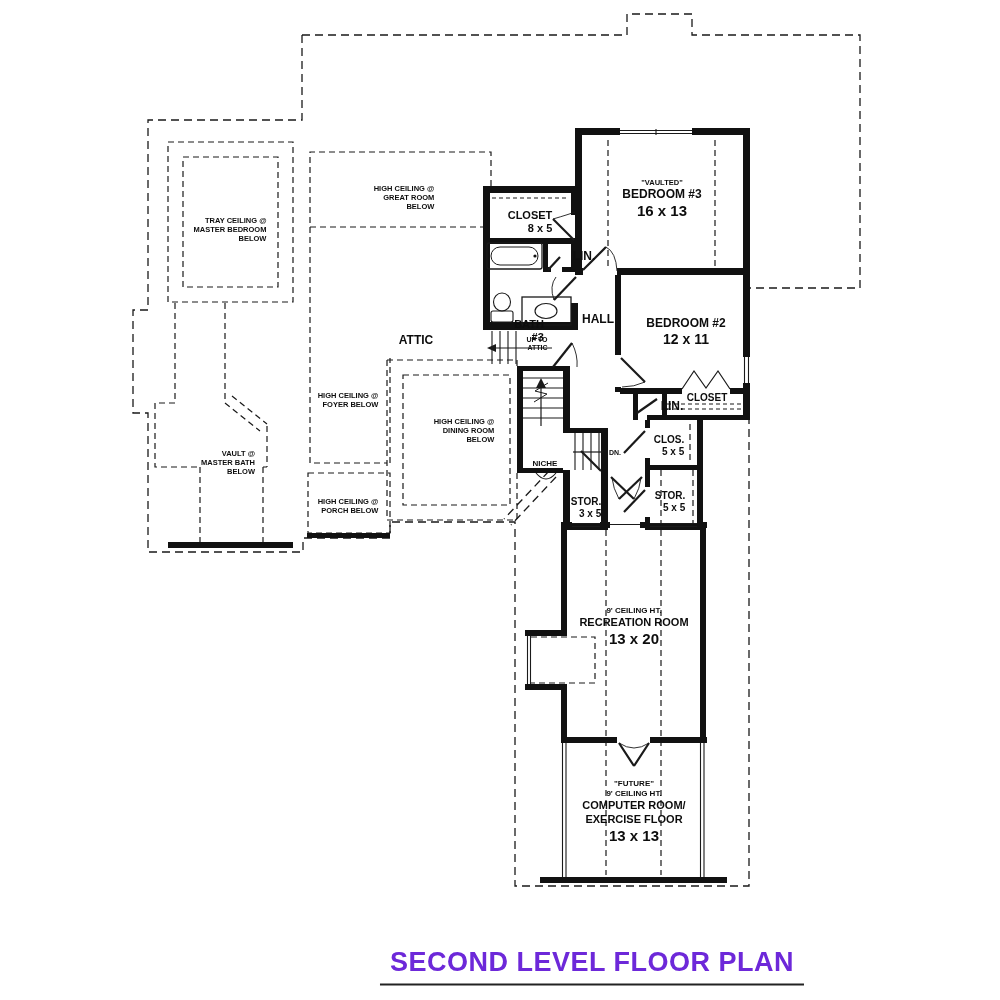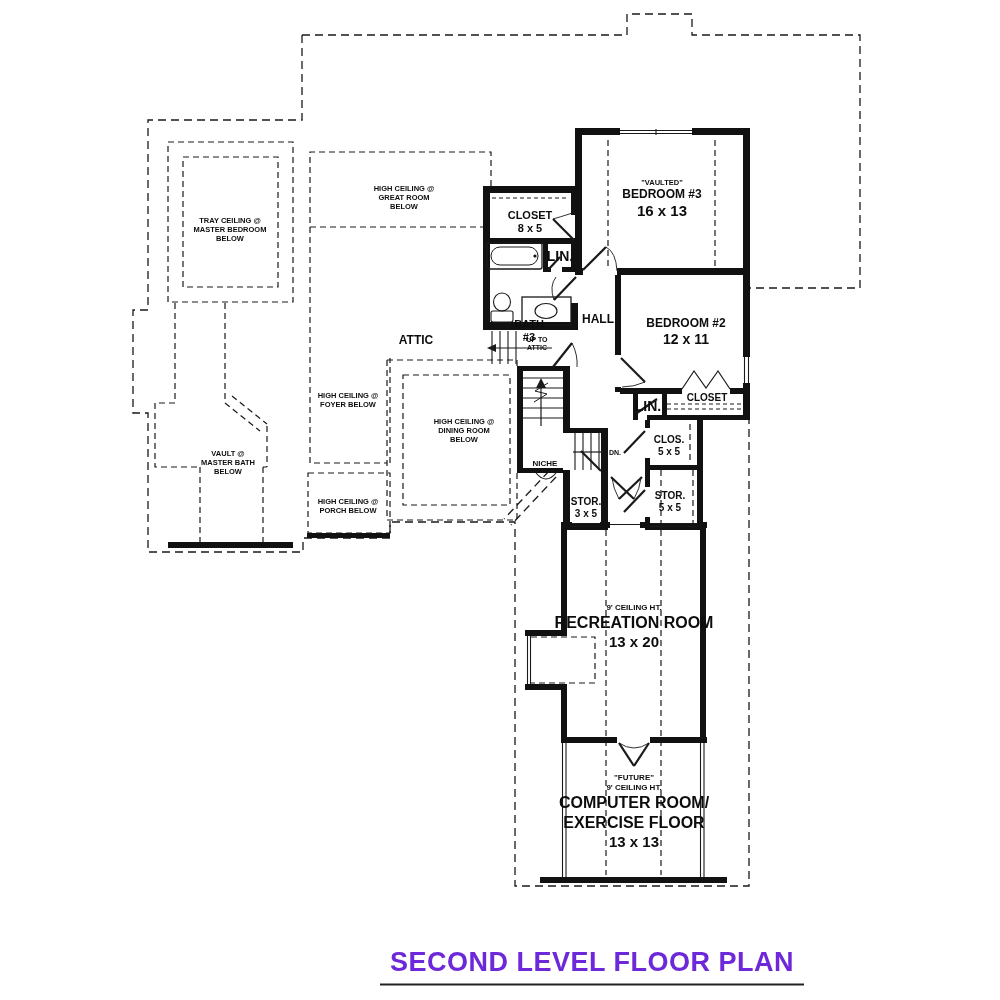--- a/index.html
+++ b/index.html
@@ -1,23 +1,23 @@
 <!DOCTYPE html>
 <html><head>
 <meta charset="utf-8">
 <style>
   html,body{margin:0;padding:0;background:#ffffff;}
   #canvas{position:relative;width:1000px;height:1000px;background:#ffffff;overflow:hidden;
           font-family:"Liberation Sans",sans-serif;}
   svg{position:absolute;left:0;top:0;}
   .lbl{position:absolute;transform:translate(-50%,-50%);font-weight:700;color:#0d0d0d;
-       text-align:center;white-space:pre-line;line-height:1.2;}
+       text-align:right;white-space:pre-line;line-height:1.2;}
   .fs7{font-size:7px;}   .fs75{font-size:7.5px;} .fs8{font-size:8px;}
-  .fs9{font-size:14px;}   .fs10{font-size:10px;}  .fs11{font-size:11px;}
-  .fs12{font-size:12px;} .fs13{font-size:16px;}  .fs14{font-size:14px;}
+  .fs9{font-size:12px;margin-left:24px;}   .fs10{font-size:10px;}  .fs11{font-size:11px;}
+  .fs12{font-size:12px;} .fs13{font-size:11px;}  .fs14{font-size:14px;}
   .fs15{font-size:15px;}
   .stack{position:absolute;transform:translate(-50%,-50%);display:flex;flex-direction:column;
          align-items:center;font-weight:700;color:#0d0d0d;text-align:center;line-height:1.25;}
   #title{position:absolute;left:592px;top:966px;transform:translate(-50%,-50%);
          font-size:27px;font-weight:700;color:#6d28d9;letter-spacing:0.5px;
          border-bottom:2px solid #222;padding:0 10px 6px 10px;white-space:nowrap;}
 </style>
 </head>
 <body>
 

